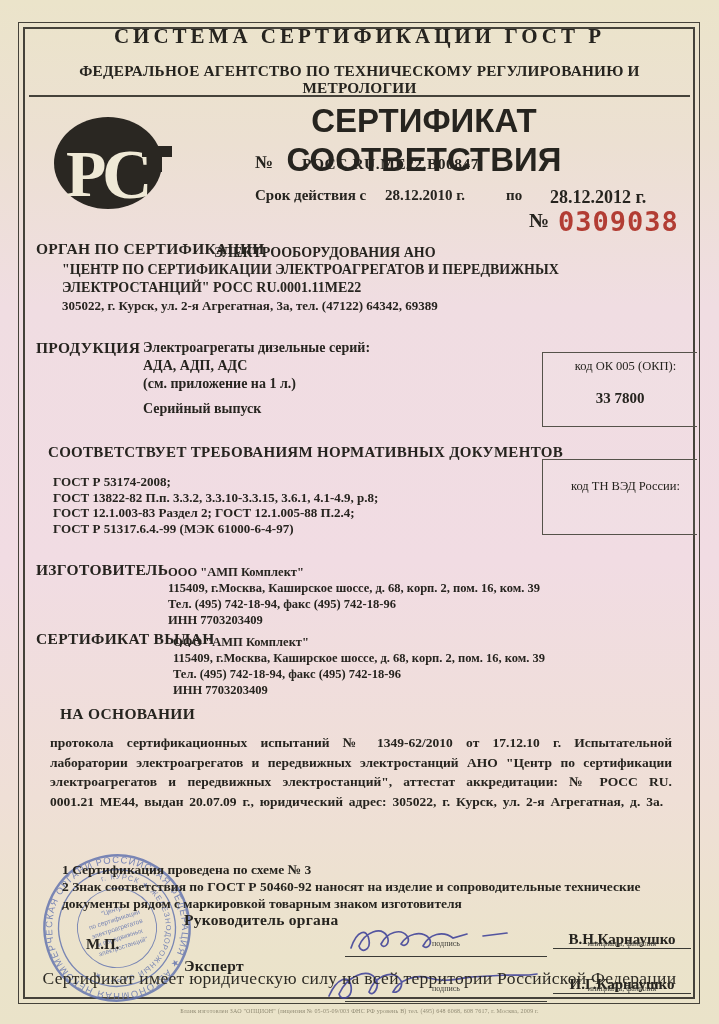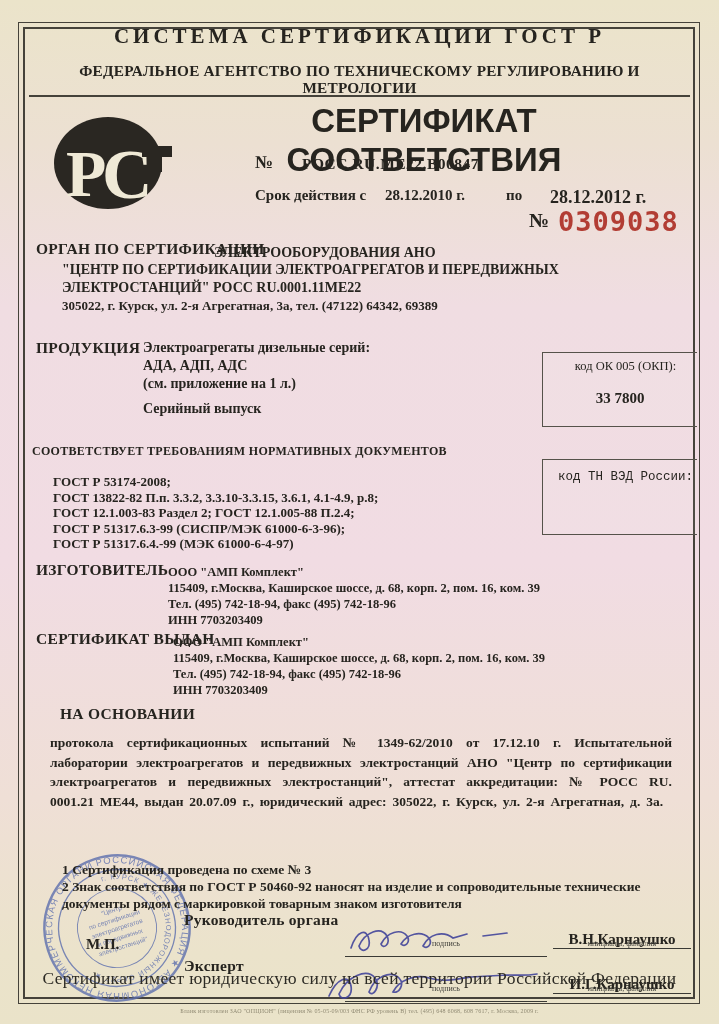--- a/index.html
+++ b/index.html
@@ -75,29 +75,28 @@
   <div class="abs b14" style="left:143px;top:340px;">Электроагрегаты дизельные серий:</div>
   <div class="abs b14" style="left:143px;top:358px;">АДА, АДП, АДС</div>
   <div class="abs b14" style="left:143px;top:376px;">(см. приложение на 1 л.)</div>
   <div class="abs b14" style="left:143px;top:401px;">Серийный выпуск</div>
 
   <div class="abs code-box" style="left:542px;top:352px;width:154px;height:73px;">
     <div class="code-lbl" style="margin:6px 0 0 11px;">код ОК 005 (ОКП):</div>
     <div class="code-val" style="margin-top:16px;">33 7800</div>
   </div>
 
-  <div class="abs lbl" style="left:32px;top:444px;font-size:12px;">СООТВЕТСТВУЕТ ТРЕБОВАНИЯМ НОРМАТИВНЫХ ДОКУМЕНТОВ</div>
+  <div class="abs lbl" style="left:48px;top:444px;font-size:15px;">СООТВЕТСТВУЕТ ТРЕБОВАНИЯМ НОРМАТИВНЫХ ДОКУМЕНТОВ</div>
   <div class="abs code-box" style="left:542px;top:459px;width:154px;height:74px;">
-    <div class="code-lbl" style="margin:10px 0 0 11px;font-family:Liberation Mono, monospace;">код ТН ВЭД России:</div>
+    <div class="code-lbl" style="margin:19px 0 0 11px;">код ТН ВЭД России:</div>
   </div>
   <div class="abs" style="left:53px;top:474px;">
     <div class="std">ГОСТ Р 53174-2008;</div>
     <div class="std">ГОСТ 13822-82   П.п. 3.3.2, 3.3.10-3.3.15, 3.6.1, 4.1-4.9, р.8;</div>
     <div class="std">ГОСТ 12.1.003-83 Раздел 2; ГОСТ 12.1.005-88 П.2.4;</div>
-    <div class="std">ГОСТ Р 51317.6.3-99 (СИСПР/МЭК 61000-6-3-96);</div>
     <div class="std">ГОСТ Р 51317.6.4.-99 (МЭК 61000-6-4-97)</div>
   </div>
 
   <div class="abs lbl" style="left:36px;top:561px;">ИЗГОТОВИТЕЛЬ</div>
   <div class="abs" style="left:168px;top:564px;">
     <div class="mfr">ООО "АМП Комплект"</div>
     <div class="mfr">115409, г.Москва, Каширское шоссе, д. 68, корп. 2, пом. 16, ком. 39</div>
     <div class="mfr">Тел. (495) 742-18-94, факс (495) 742-18-96</div>
     <div class="mfr">ИНН 7703203409</div>
   </div>

